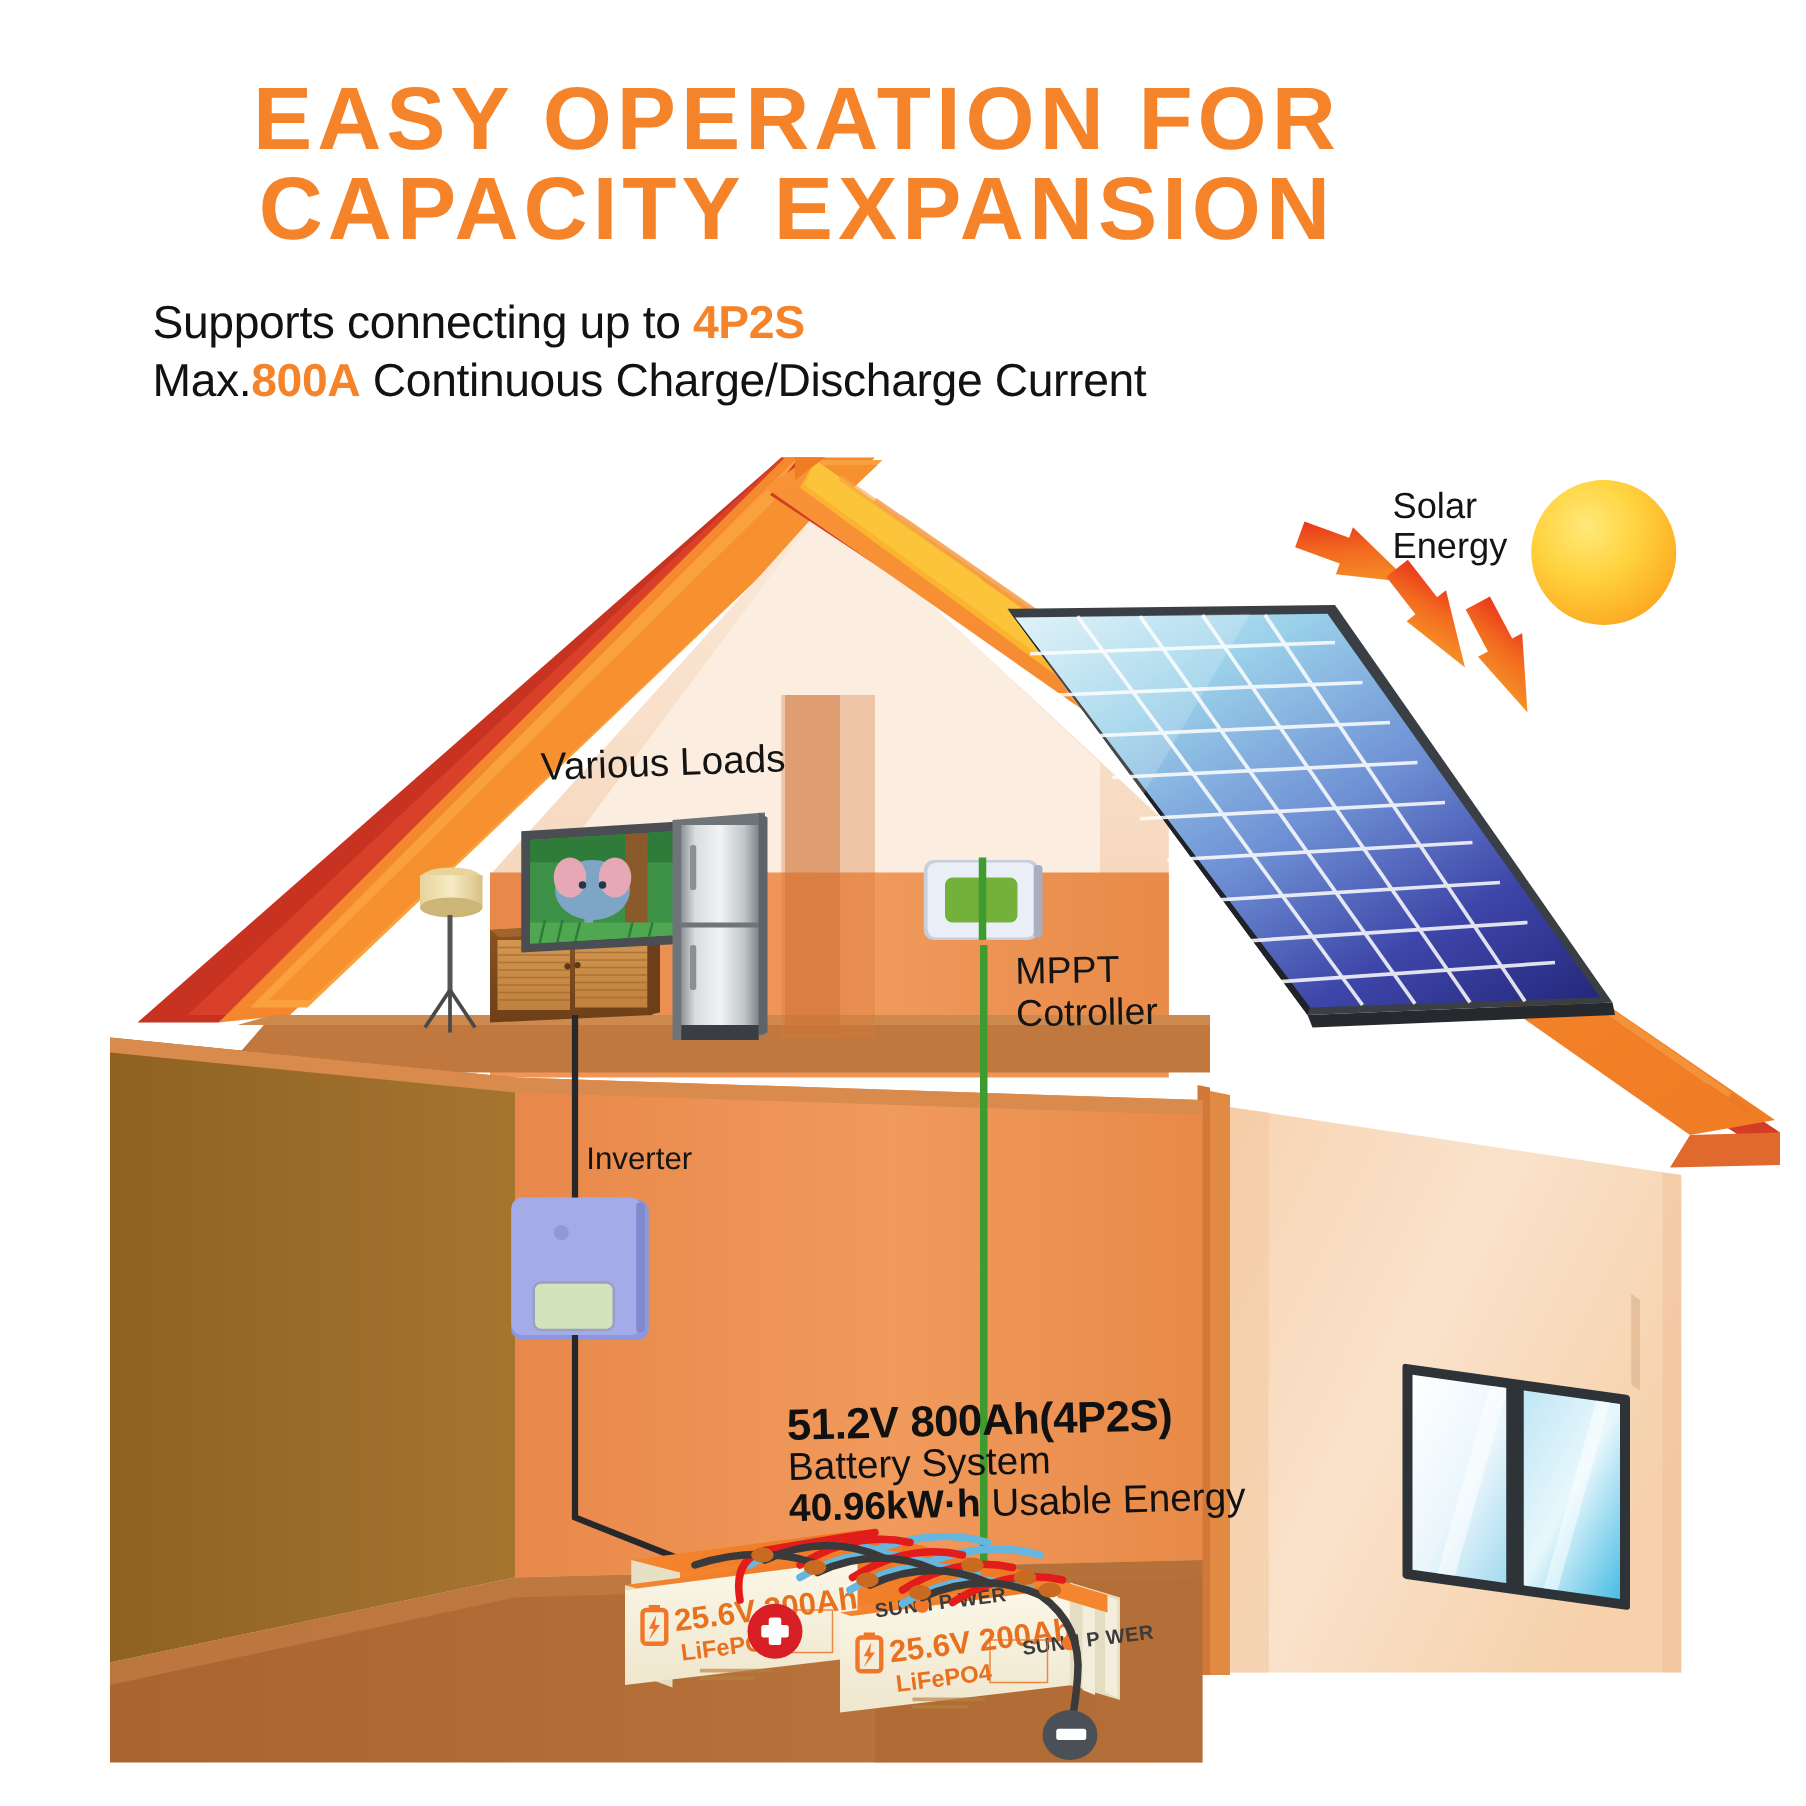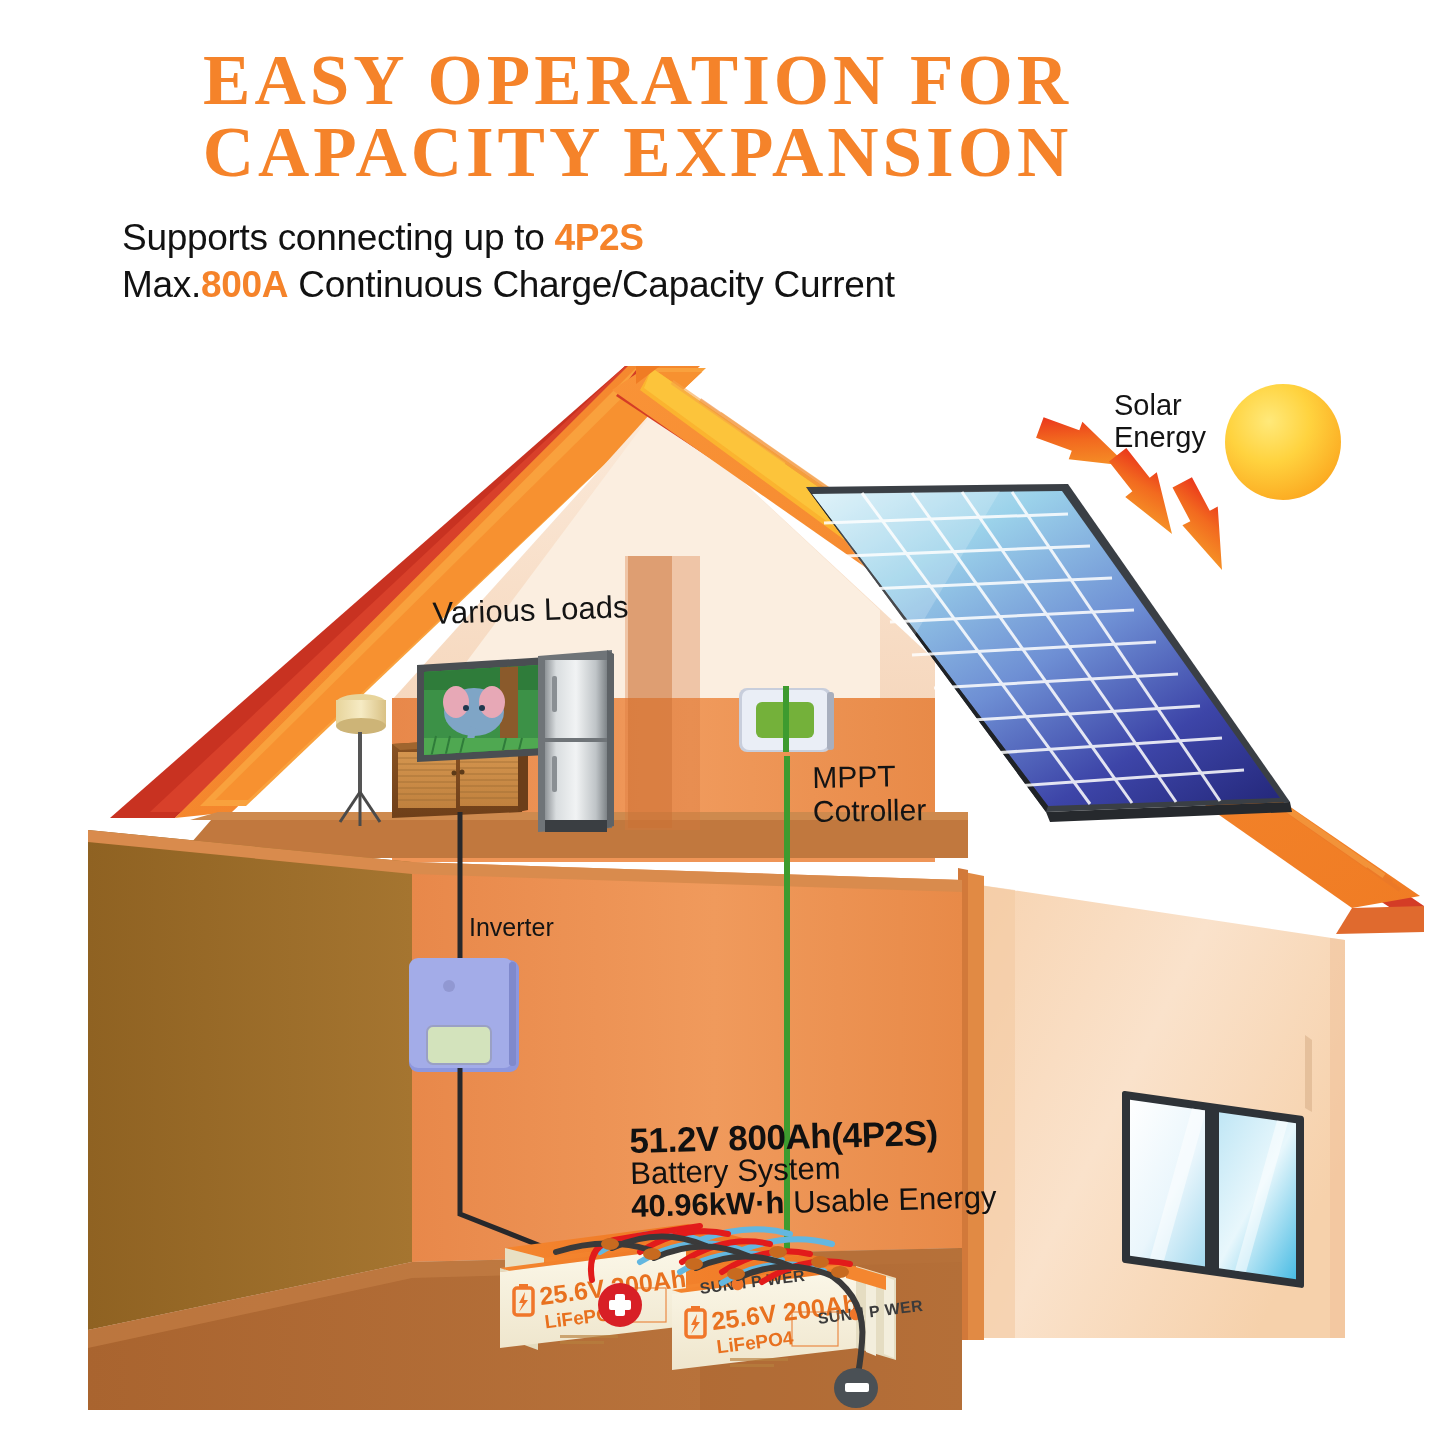--- a/index.html
+++ b/index.html
@@ -14,40 +14,40 @@
   }
   #stage {
     position: absolute; left: 0; top: 0;
     width: 1445px; height: 1445px;
     background: #ffffff;
   }
 
   
   .headline {
     position: absolute;
-    left: 0; top: 44px;
+    left: 0; top: 60px;
     width: 1275px;
     text-align: center;
     color: #F5832A;
-    font-family: Liberation Serif, serif;
+    font-family: Liberation Sans, sans-serif;
     font-weight: 700;
     font-size: 72px;
     line-height: 1.02;
     letter-spacing: 4px;
     text-transform: uppercase;
     -webkit-text-stroke: 0px;
   }
   .headline .l1, .headline .l2 { display:block; white-space: nowrap; }
   .headline .l1 { font-size: 71px; }
   .headline .l2 { font-size: 71px; }
 
   
   .subcopy {
     position: absolute;
-    left: 122px; top: 214px;
+    left: 122px; top: 234px;
     font-family: "Liberation Sans", sans-serif;
     font-size: 37px;
     color: #121212;
     line-height: 1.28;
     letter-spacing: -0.3px;
   }
   .subcopy .row { display:block; white-space: nowrap; }
   .hl { color:#F5832A; font-weight:700; }
 
   
@@ -86,21 +86,21 @@
 
 <div id="stage">
 
   <div class="headline">
     <span class="l1">Easy Operation For</span>
     <span class="l2">Capacity Expansion</span>
   </div>
 
   <div class="subcopy">
     <span class="row"><span>Supports connecting up to </span><span class="hl">4P2S</span></span>
-    <span class="row"><span>Max.</span><span class="hl">800A</span><span> Continuous Charge/Capacity Current</span></span>
+    <span class="row"><span>Max.</span><span class="hl">800A</span><span> Continuous Charge/Discharge Current</span></span>
   </div>
 
   <div id="scene">
   <svg width="1445" height="1445" viewBox="0 0 1445 1445" xmlns="http://www.w3.org/2000/svg">
     <defs>
       <linearGradient id="gWallInt" x1="0" y1="0" x2="1" y2="0">
         <stop offset="0" stop-color="#E8884A"></stop>
             <stop offset="0.55" stop-color="#F09A5C"></stop>
             <stop offset="1" stop-color="#E88A48"></stop>
       </linearGradient>

